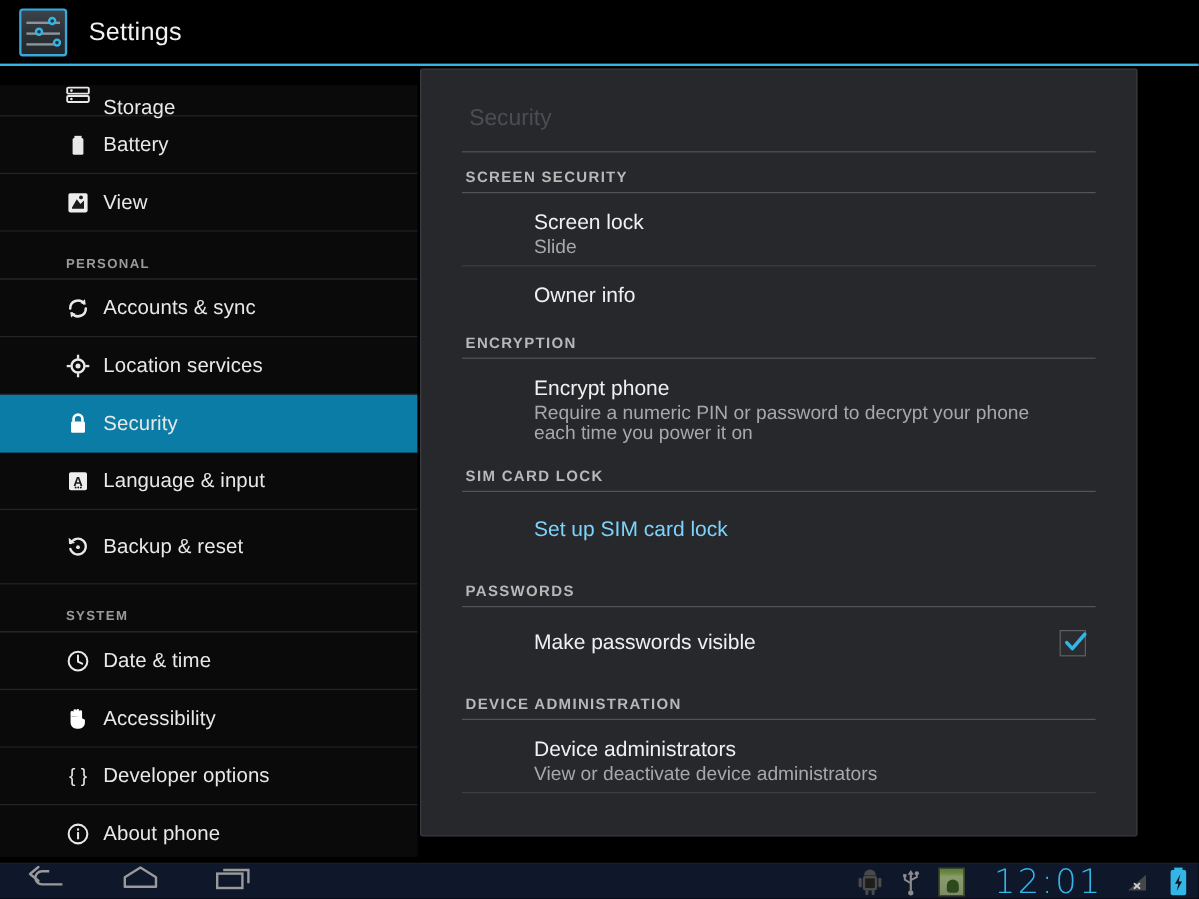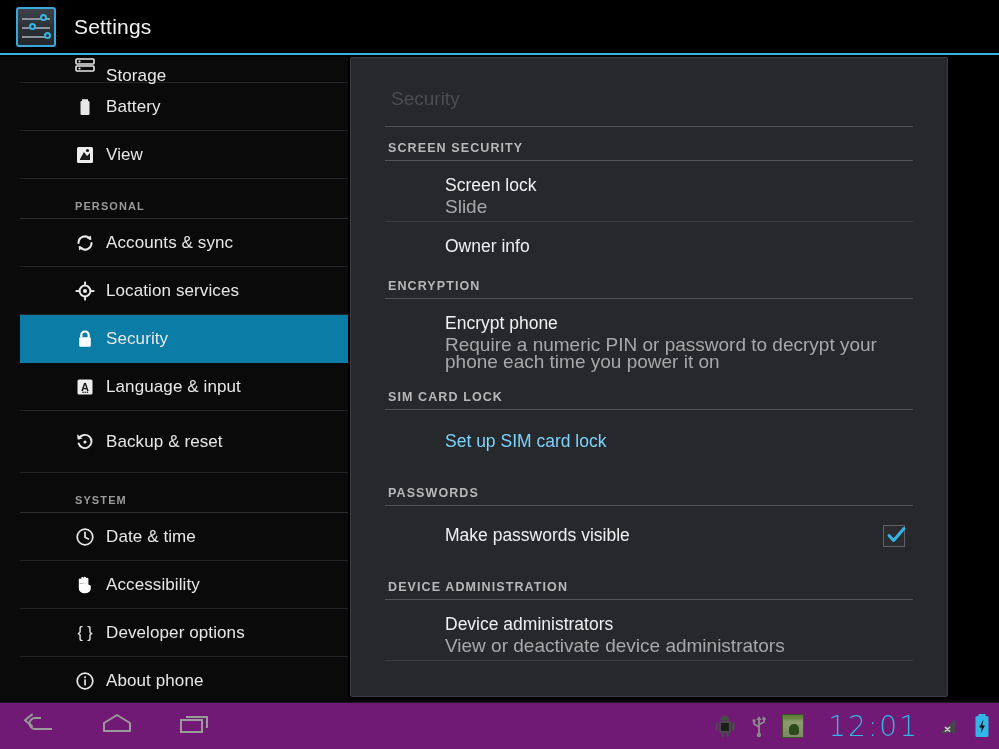--- a/index.html
+++ b/index.html
@@ -46,25 +46,24 @@
   .k3 { top: 23px; left: 26px; }
   #app-title {
     margin-left: 18px;
     color: #f2f2f2;
     font-size: 21px;
     letter-spacing: .2px;
   }
 
   
   #sidebar {
-    position: absolute; top: 57px; left: 0;
+    position: absolute; top: 71px; left: 0;
     width: 348px; height: 643px;
     background: #0a0a0b;
     overflow: hidden;
-    padding-left: 20px;
   }
   .side-item {
     position: relative;
     height: 48px;
     display: flex; align-items: center;
     padding-left: 48px;
     border-bottom: 1px solid #232428;
     background: transparent;
   }
   .side-item.first-clip { height: 26px; align-items: flex-end; }
@@ -119,36 +118,36 @@
   }
   .sec-header.topline { border-top: 1px solid #53545a; margin-top: 16px; }
   .pref {
     margin: 0 34px;
     padding: 13px 0 6px 60px;
     border-bottom: 1px solid #3d3e44;
     position: relative;
   }
   .pref.noline { border-bottom: none; }
   .pref .ptitle { color: #f0f0f0; font-size: 17.5px; line-height: 22px; }
-  .pref .psum { color: #a8a8a8; font-size: 19px; line-height: 17px; margin-top: 2px; }
+  .pref .psum { color: #a8a8a8; font-size: 16px; line-height: 17px; margin-top: 2px; }
   .pref.disabled .ptitle { color: #7dd3fc; }
   .chk {
     position: absolute; right: 8px; top: 50%;
     transform: translateY(-50%);
     width: 22px; height: 22px;
     border: 1px solid #5e6066;
     background: #2b2c30;
   }
   .chk svg { position: absolute; left: 1px; top: -2px; }
 
   
   #sysbar {
     position: absolute; left: 0; bottom: 0;
-    width: 999px; height: 47px;
-    background: #701a75;
+    width: 999px; height: 30px;
+    background: #0f172a;
     border-top: 1px solid #1c1c1f;
     display: flex; align-items: center;
   }
   .navbtn {
     width: 78px; height: 47px;
     display: flex; align-items: center; justify-content: center;
   }
   #sysbar-right {
     margin-left: auto;
     display: flex; align-items: center;

